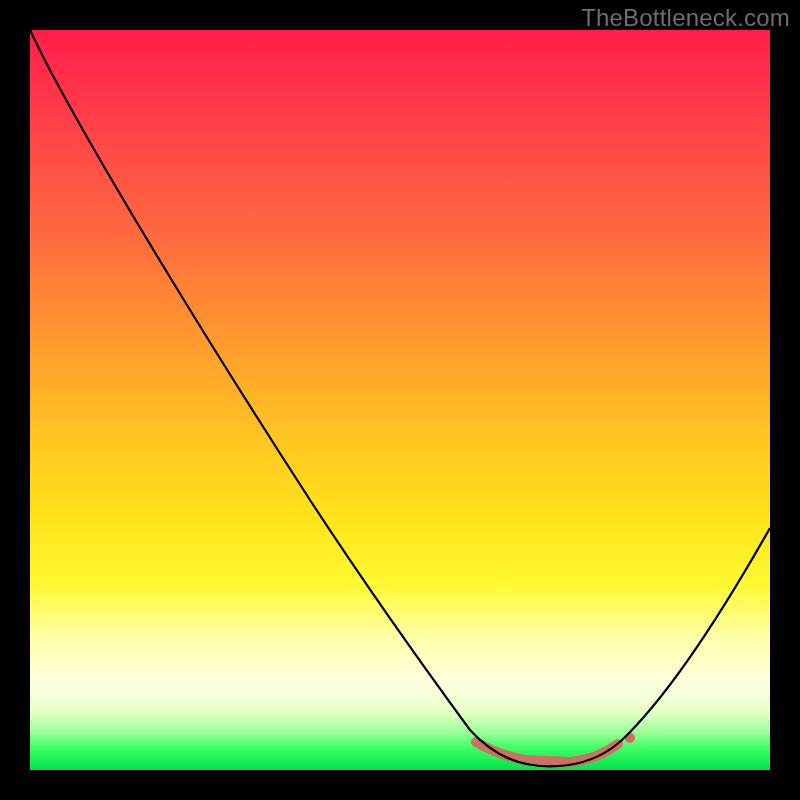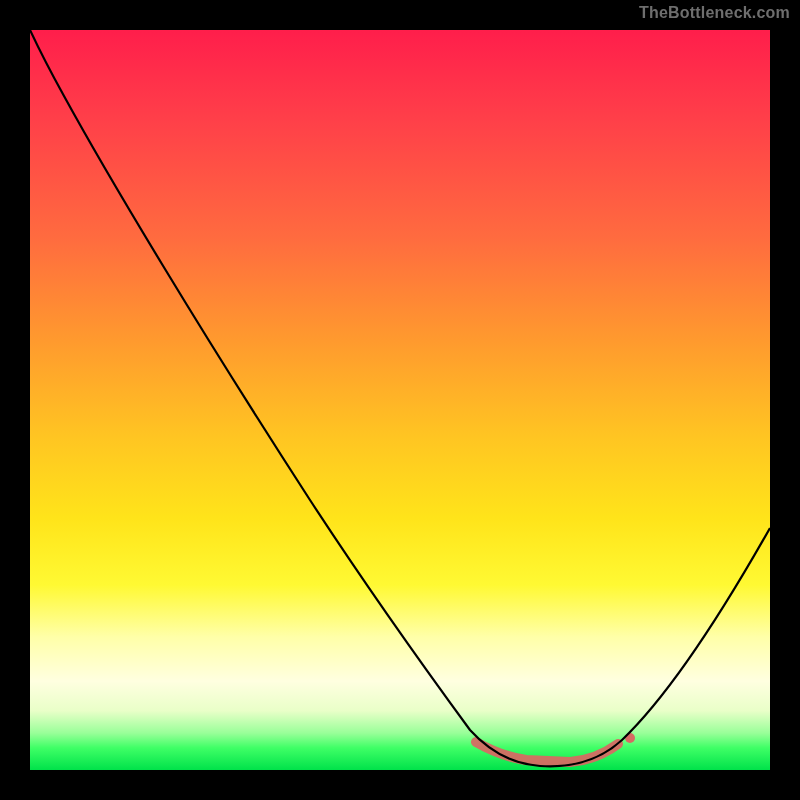--- a/index.html
+++ b/index.html
@@ -8,22 +8,22 @@
     position: relative;
     width: 800px;
     height: 800px;
     background: #000;
   }
   .watermark {
     position: absolute;
     top: 4px;
     right: 10px;
     font-family: Arial, Helvetica, sans-serif;
-    font-size: 16px;
-    font-weight: 700;
+    font-size: 24px;
+    font-weight: 400;
     color: #6e6e6e;
     letter-spacing: 0.2px;
     z-index: 5;
   }
   .plot-frame {
     position: absolute;
     left: 30px;
     top: 30px;
     width: 740px;
     height: 740px;

